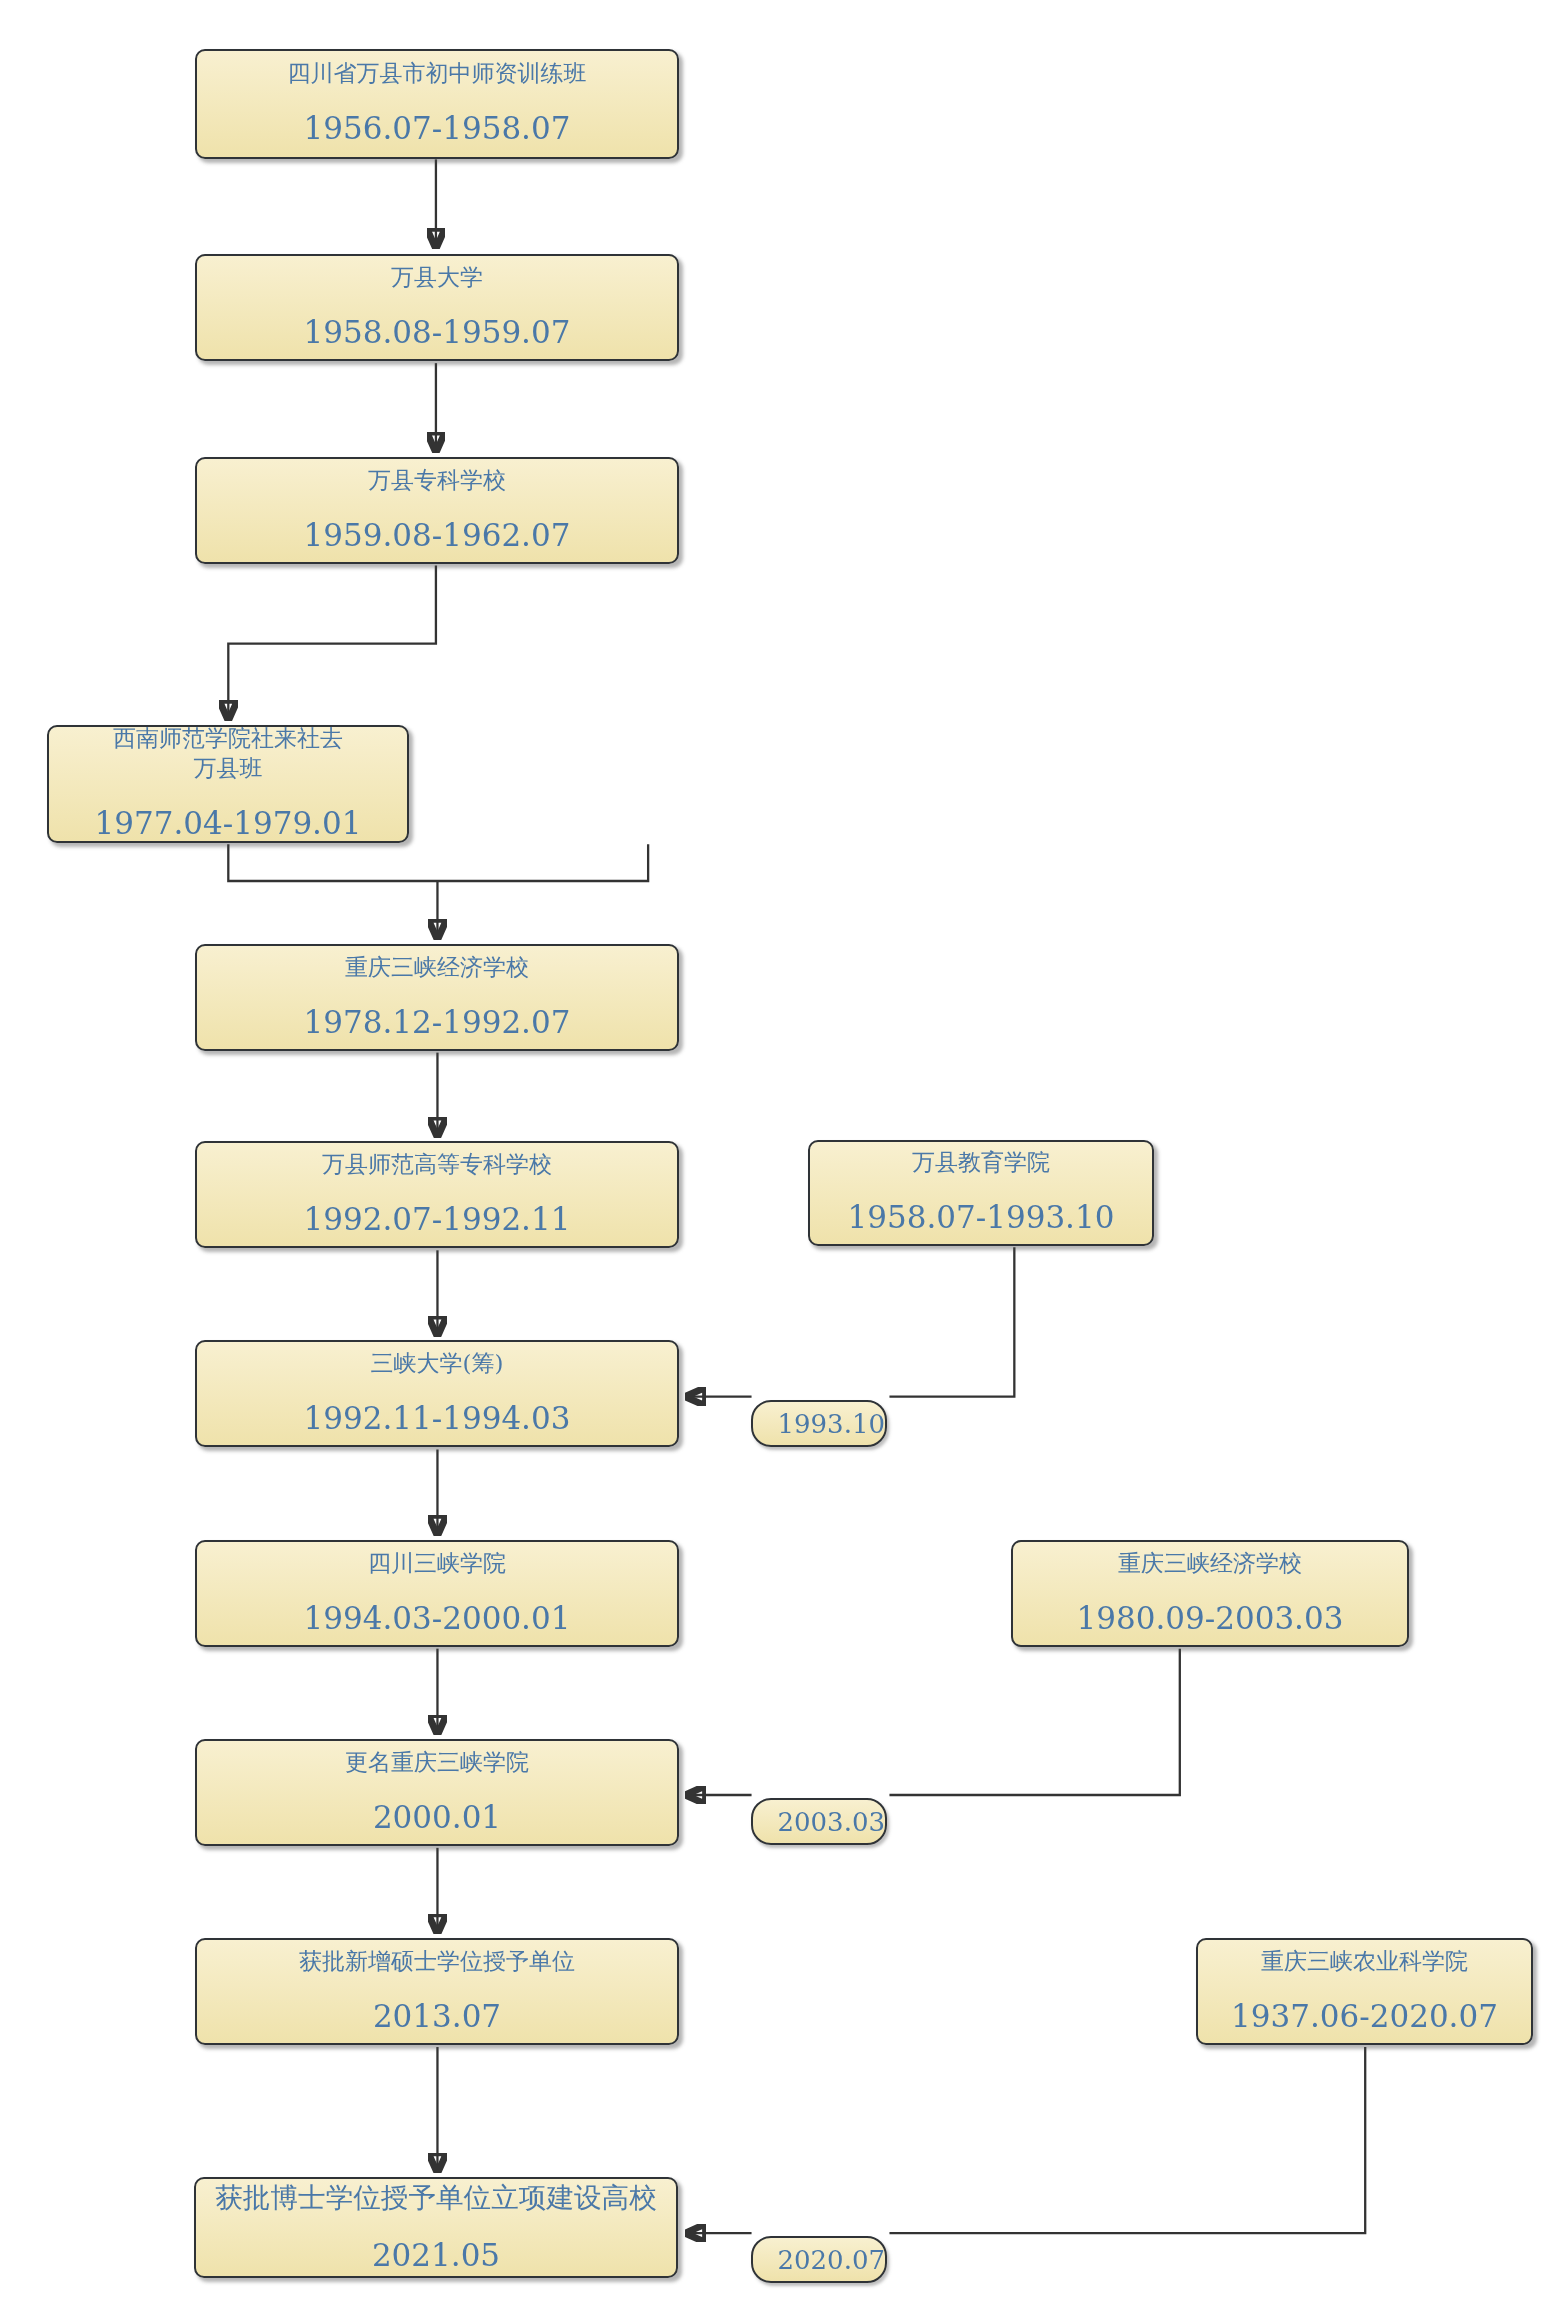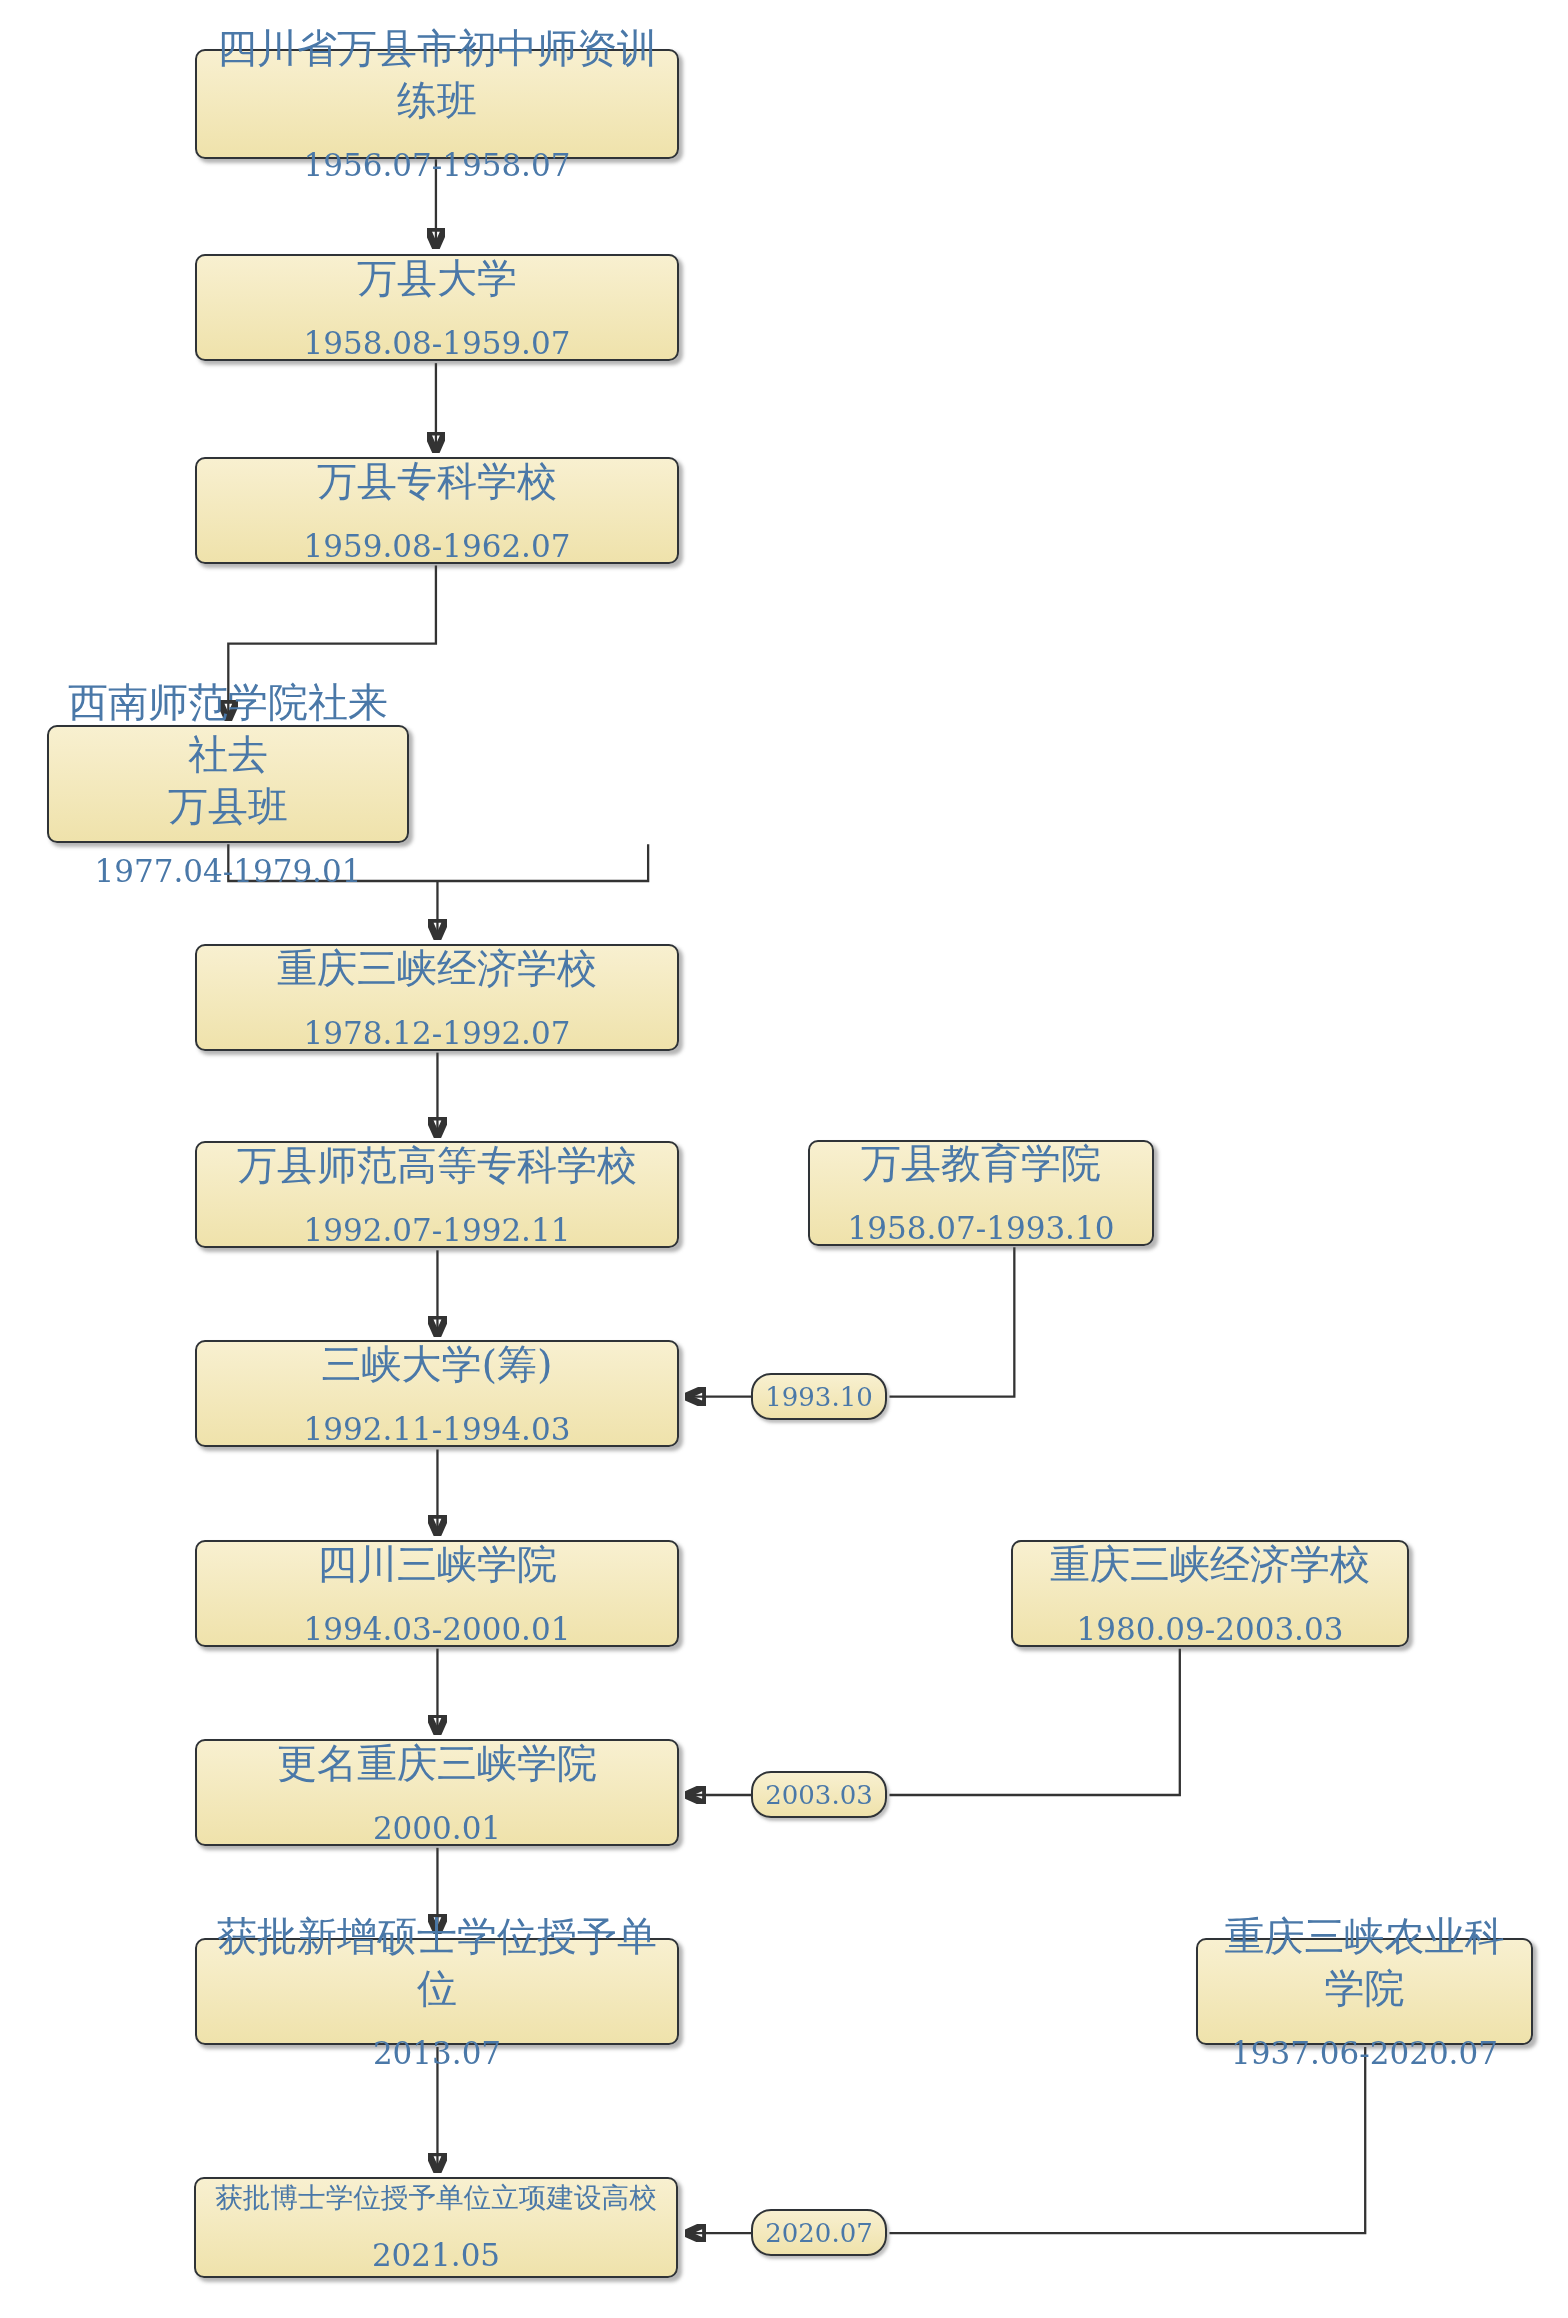--- a/index.html
+++ b/index.html
@@ -42,21 +42,21 @@
     box-shadow:3.1px 3.8px 3.8px rgba(70,70,70,0.40);
     display:flex;
     flex-direction:column;
     align-items:center;
     justify-content:center;
     text-align:center;
     color:var(--text_color);
     padding:4.6px 10.7px;
   }
   .node .label{
-    font-size:40px;
+    font-size:23px;
     line-height:1.3;
     white-space:pre-line;
     color:var(--text_color);
   }
   .node.fit .label{
     font-size:27.6px;
   }
   .node .dates{
     font-size:31px;
     line-height:1.3;
@@ -65,22 +65,23 @@
   }
   .badge{
     position:absolute;
     box-sizing:border-box;
     background:linear-gradient(180deg,var(--node_fill_top) 0%,var(--node_fill_bottom) 100%);
     border:2.3px solid var(--node_border);
     border-radius:20px;
     box-shadow:2.3px 3.1px 3.1px rgba(70,70,70,0.35);
     display:flex;
     align-items:center;
-    justify-content:center;
-    color:var(--text_color);
+    justify-content:flex-end;
+    color:var(--text_color);
+    margin-top:27px;
   }
   .badge .badge-label{
     font-size:26px;
     color:var(--text_color);
   }
 </style>
 </head>
 <body>
 
 <div class="canvas">

